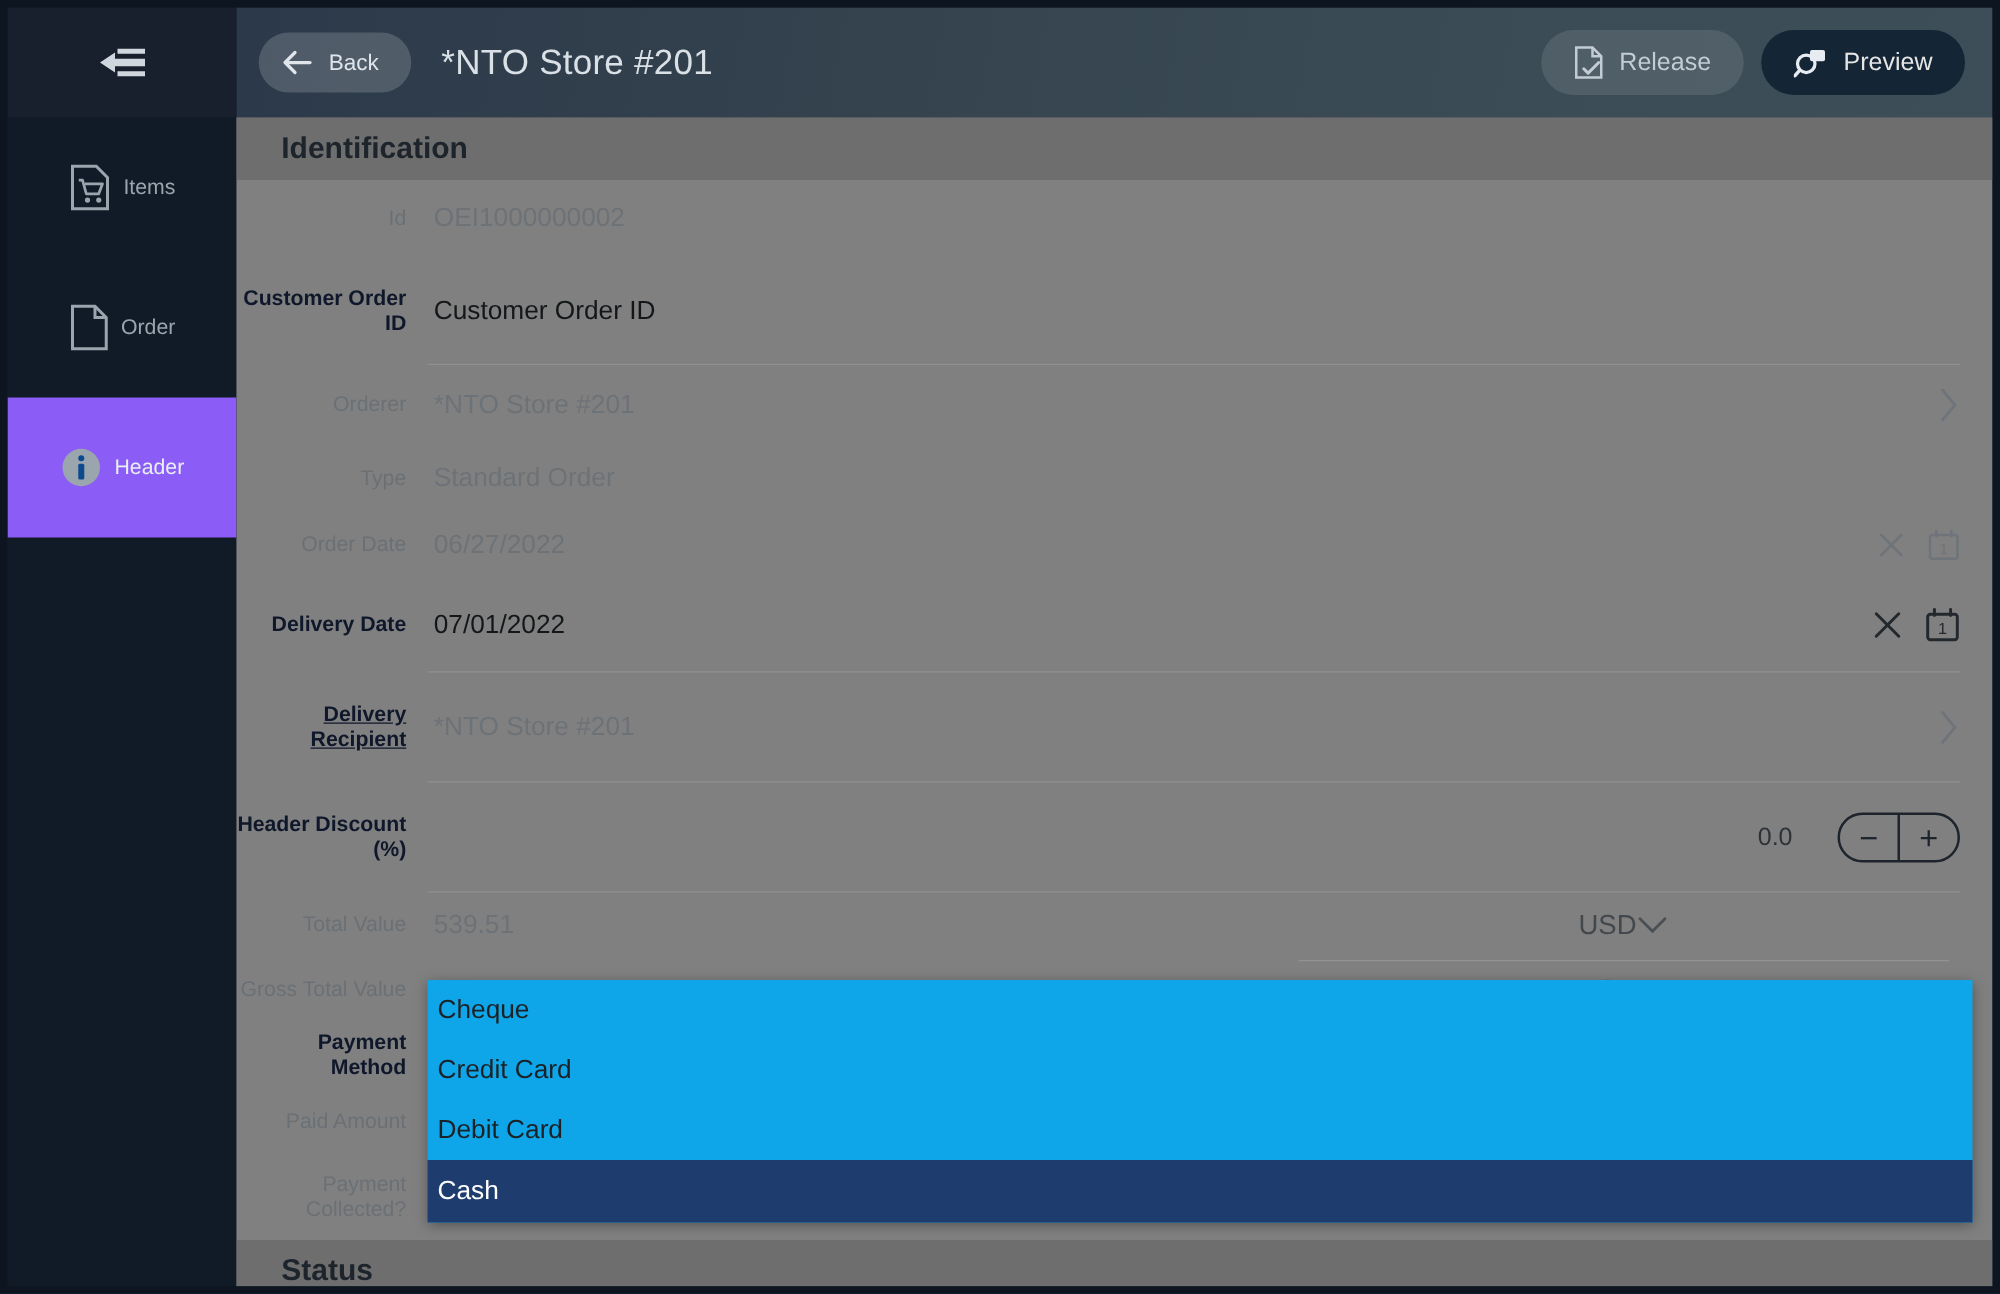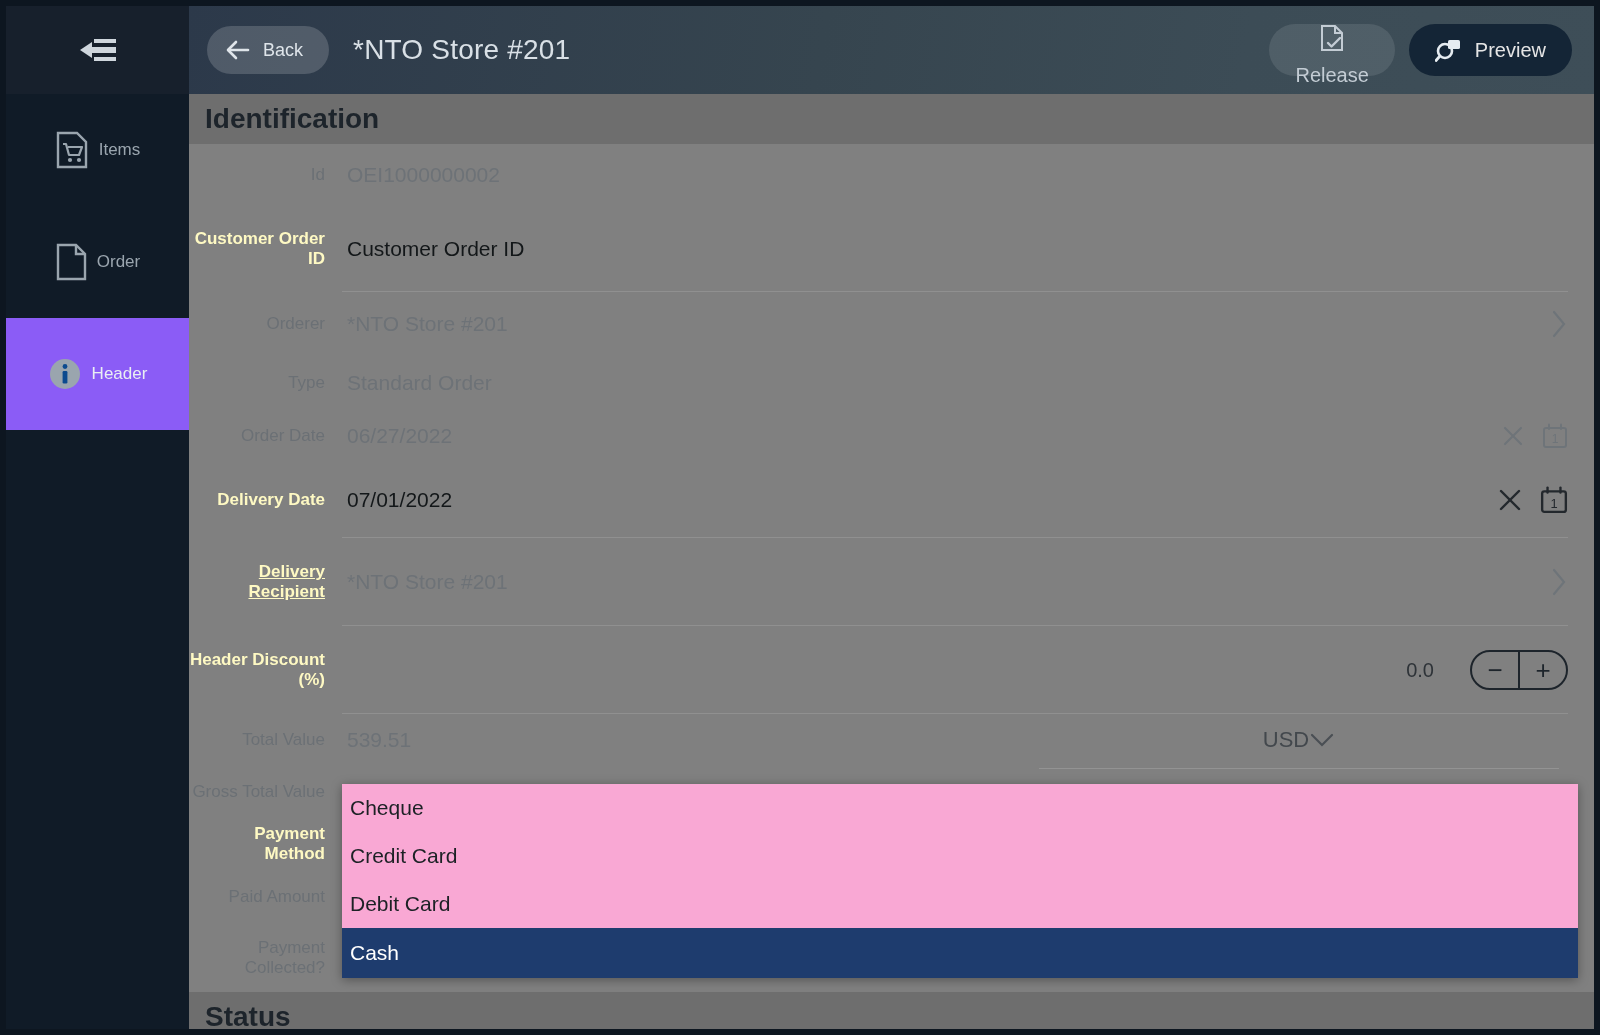--- a/index.html
+++ b/index.html
@@ -62,52 +62,52 @@
     margin-left: 24px;
     color: #d9e0e6; font-size: 28px; letter-spacing: .2px;
   }
   .topbar-spacer { flex: 1; }
   .tb-btn {
     display: flex; align-items: center; gap: 12px;
     height: 52px; border-radius: 30px;
     padding: 0 26px;
     font-size: 20px; cursor: pointer;
   }
-  .tb-btn.release { background: rgba(255,255,255,0.10); color: #c3ccd4; flex-direction: column; }
+  .tb-btn.release { background: rgba(255,255,255,0.10); color: #c3ccd4; }
   .tb-btn.preview { background: #142536; color: #e5e5e5; margin-left: 14px; }
 
   
   .form {
     position: absolute; left: 183px; top: 88px;
     width: calc(100% - 183px); height: calc(100% - 88px);
     background: #808080;
     overflow: hidden;
   }
   .section-head {
     height: 50px;
     background: #6e6e6e;
     display: flex; align-items: center;
-    padding-left: 16px;
-    color: #1d242b; font-size: 28px; font-weight: bold;
+    padding-left: 36px;
+    color: #1d242b; font-size: 24px; font-weight: bold;
   }
   .row {
     display: flex; align-items: center;
     padding: 0 26px 0 0;
     position: relative;
   }
   .lbl {
     width: 150px; min-width: 150px;
     text-align: right;
     padding-right: 14px;
     font-size: 17px;
     line-height: 1.15;
     color: #4a4f54;
   }
   .lbl.dim { color: #6b7075; }
-  .lbl.dark { color: #fef9c3; font-weight: bold; }
+  .lbl.dark { color: #0f172a; font-weight: bold; }
   .val {
     flex: 1;
     font-size: 21px;
     color: #6d7277;
     padding-left: 8px;
   }
   .val.bold { color: #131719; }
   .divider {
     position: absolute; left: 153px; right: 26px; bottom: 0;
     height: 1px; background: rgba(255,255,255,0.13);
@@ -132,21 +132,21 @@
     font-size: 26px; color: #1d242b; cursor: pointer;
   }
   .stepper div + div { border-left: 2px solid #1d242b; }
   .num { font-size: 20px; color: #2e3338; margin-right: 36px; }
 
   
   .dropdown {
     position: absolute;
     left: 336px; top: 778px;
     width: 1236px;
-    background: #f9a8d4;
+    background: #0ea5e9;
     z-index: 40;
     box-shadow: 0 2px 10px rgba(0,0,0,0.35);
   }
   .dd-item {
     height: 48px;
     display: flex; align-items: center;
     padding-left: 8px;
     font-size: 21px; color: #1c2125;
     cursor: pointer;
   }

